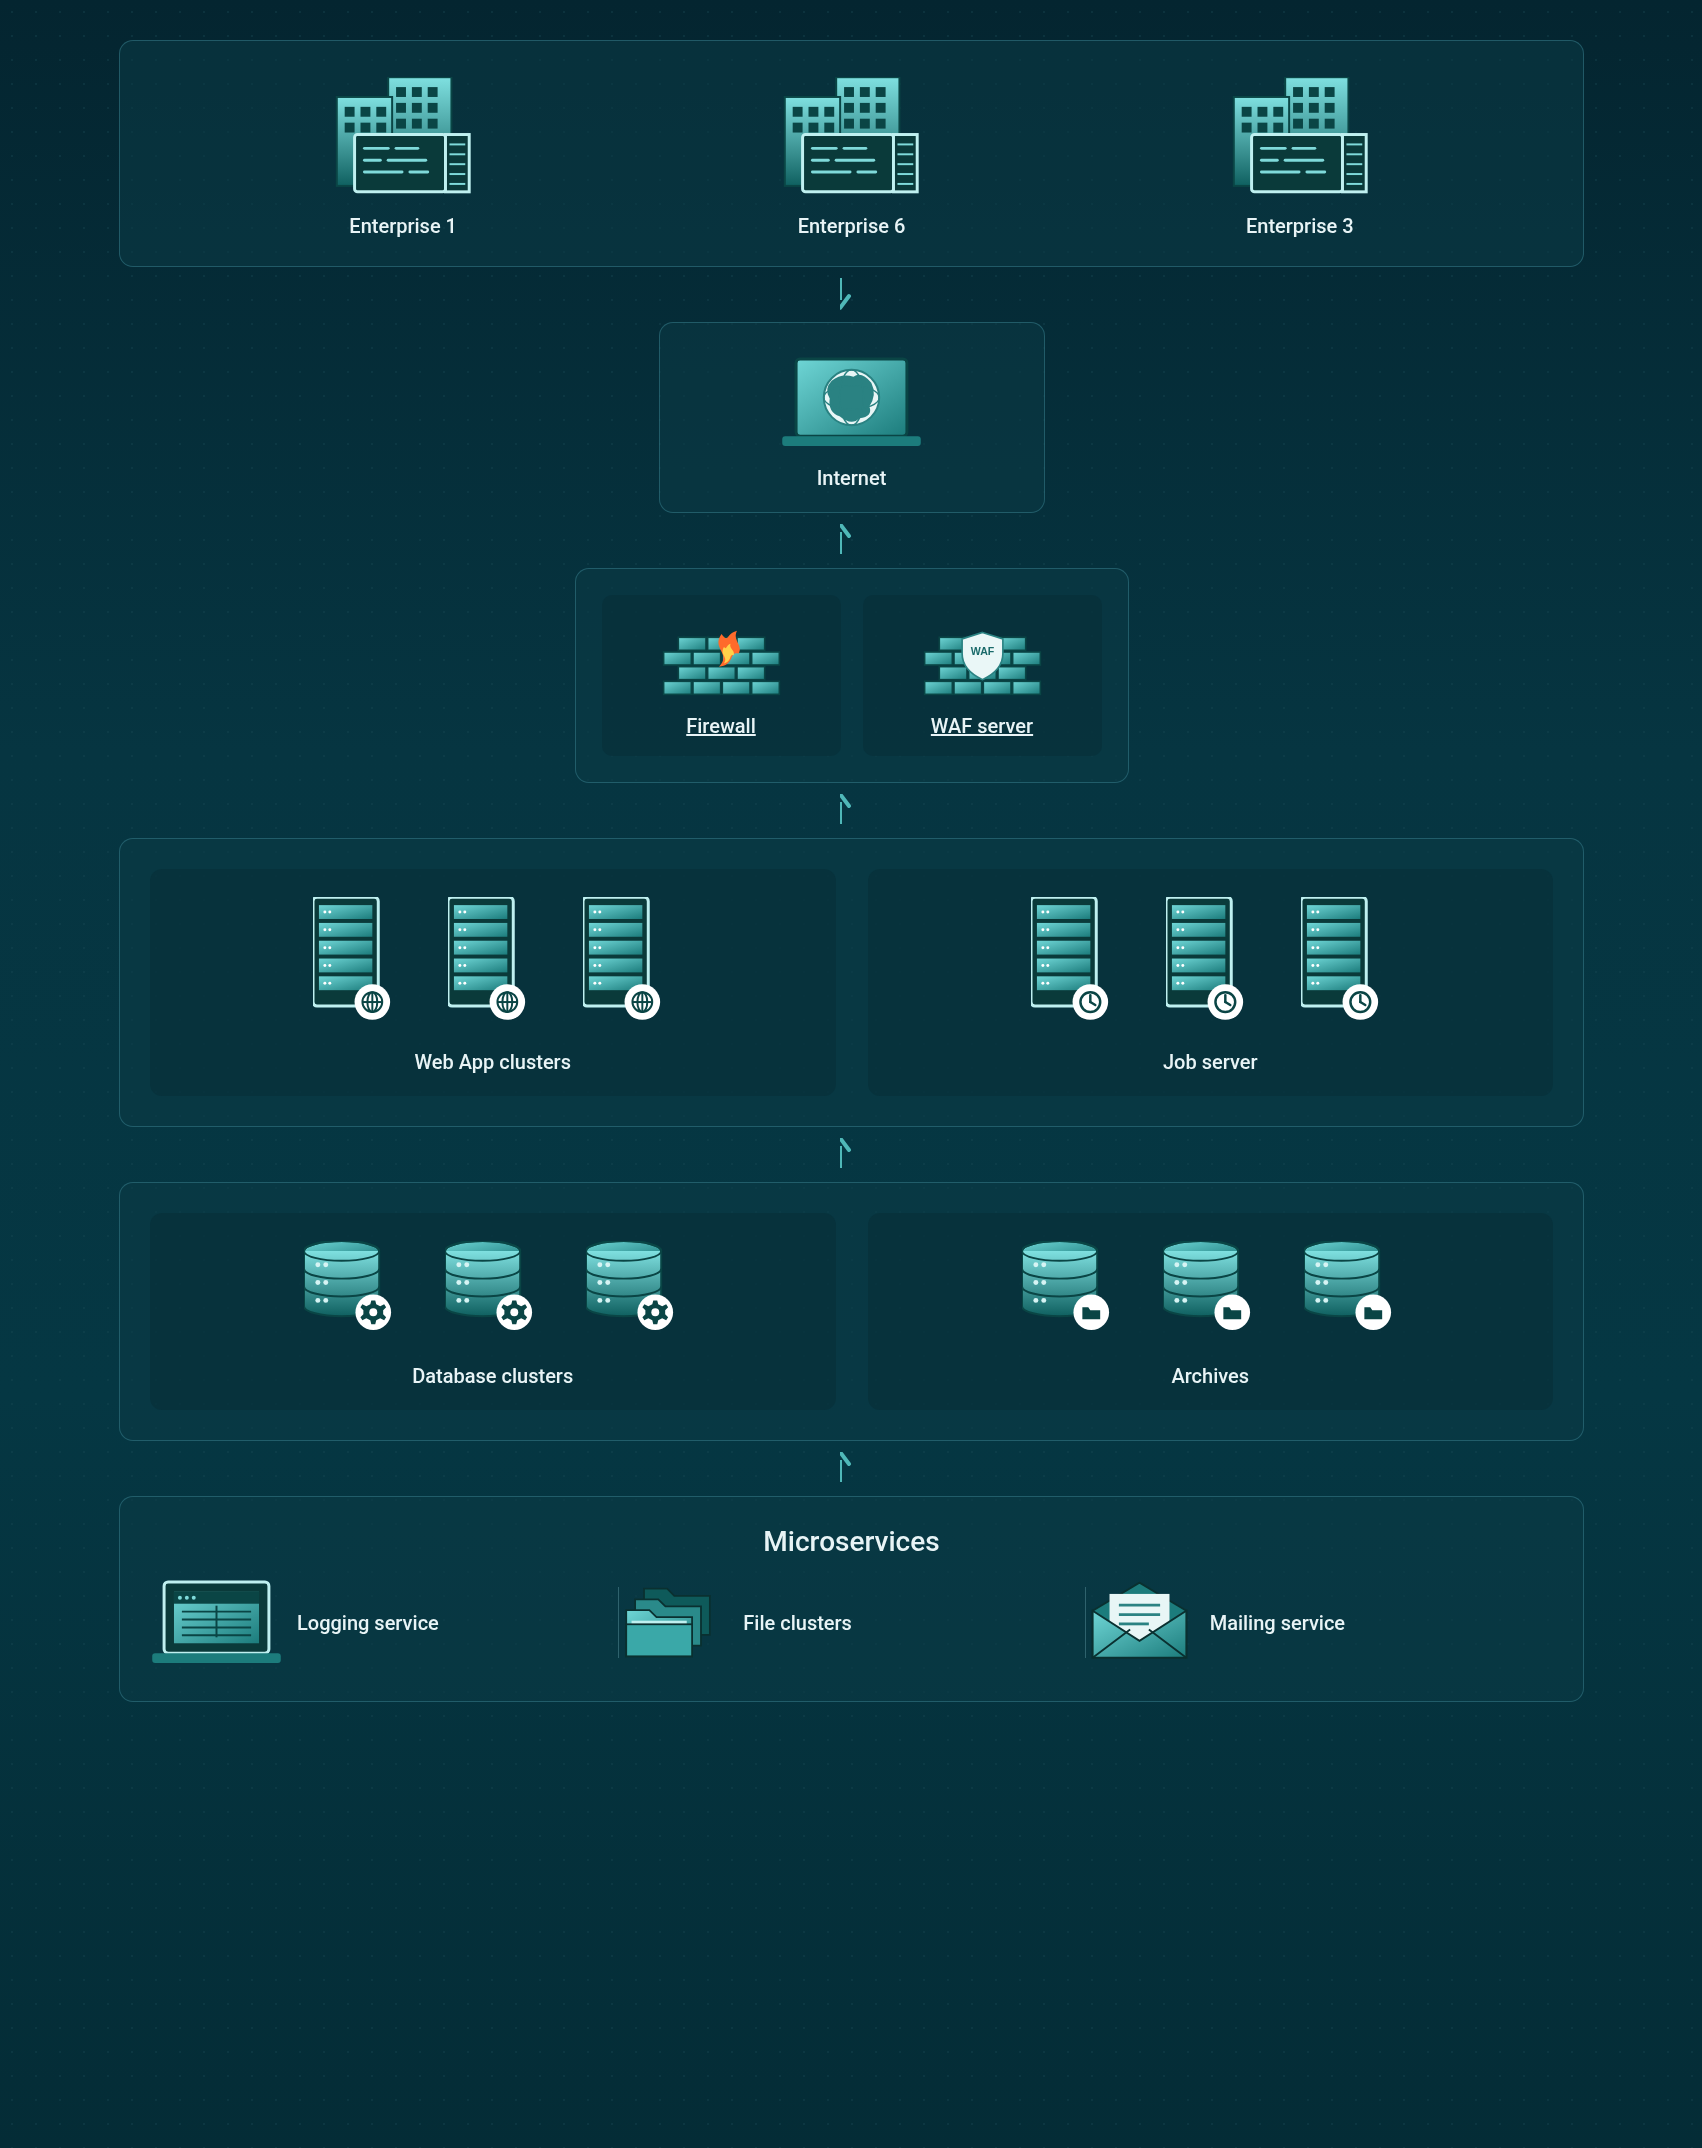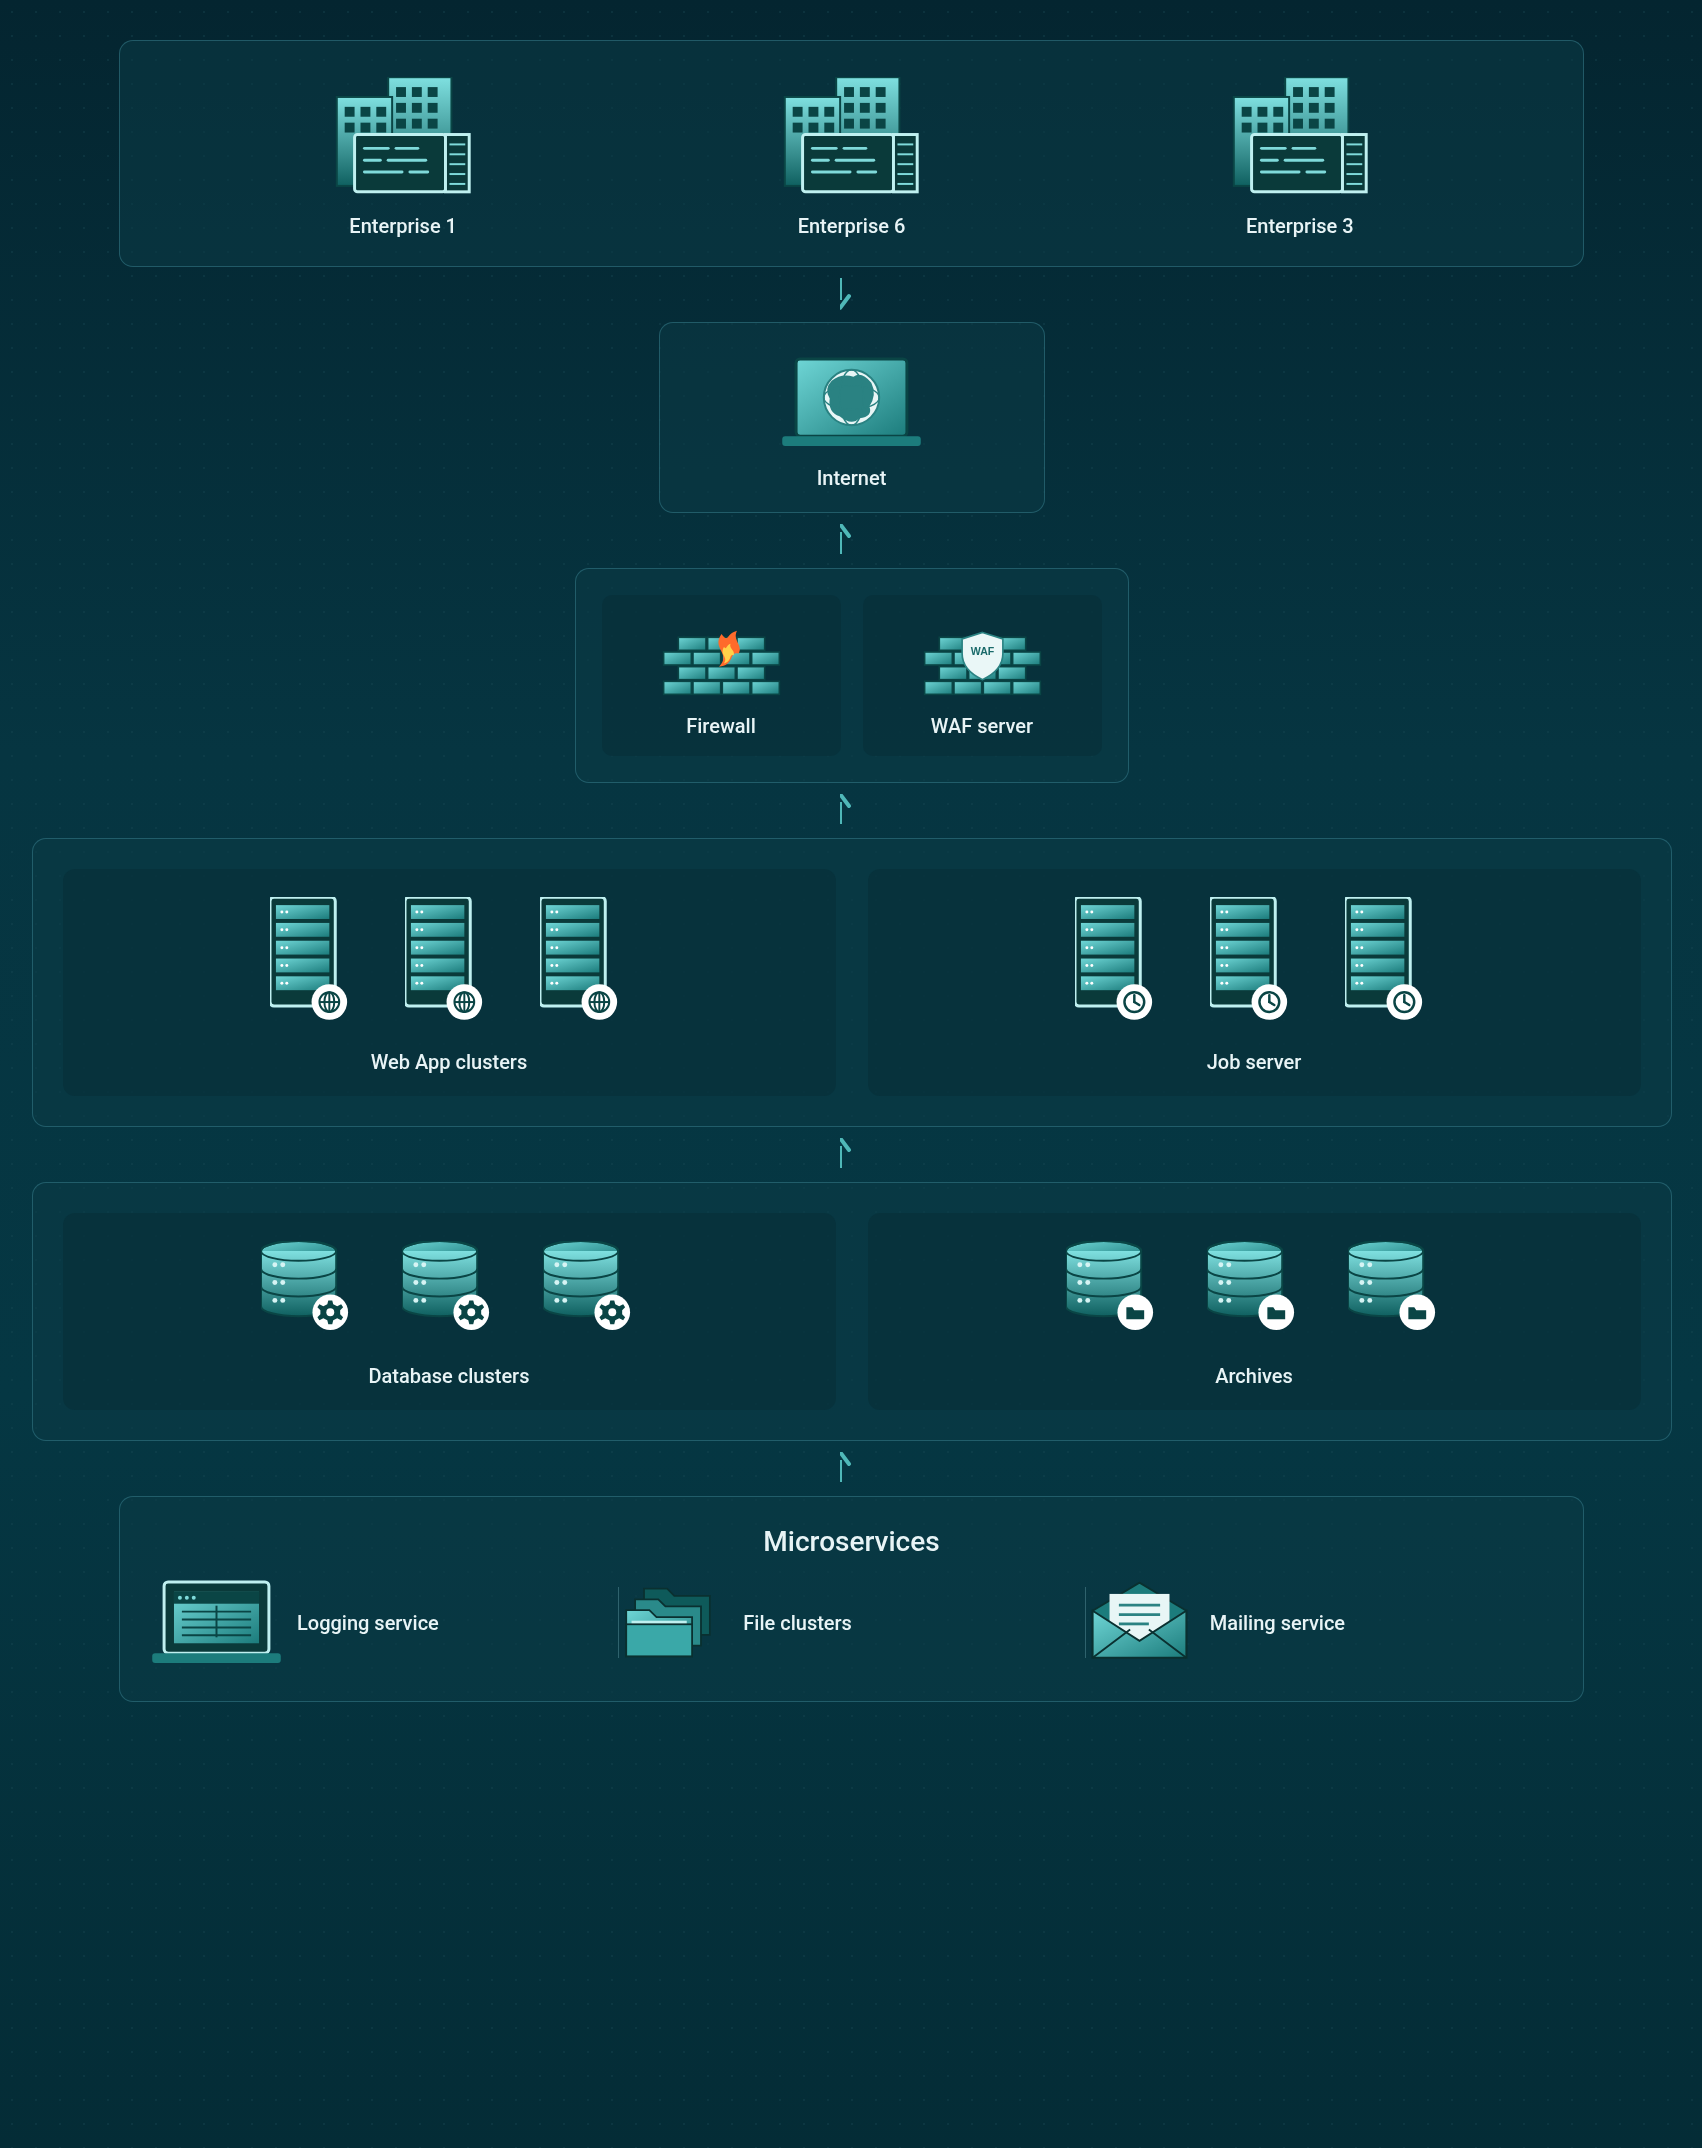--- a/index.html
+++ b/index.html
@@ -56,32 +56,32 @@
   
   .ent-row{
     width:1465px;
     display:flex;justify-content:space-around;align-items:flex-end;
     padding:36px 59px 28px;
   }
   .ent-item{display:flex;flex-direction:column;align-items:center;gap:18px;}
   
   .internet-panel{width:386px;padding:30px 20px 22px;}
   
-  .sec-panel{width:554px;padding:26px 26px;}
+  .sec-panel{width:554px;padding:26px 26px;text-decoration:underline;}
   .sec-panel .row{gap:22px;}
   .sec-item{
     flex:1;
     background:rgba(8,45,54,.55);
     border-radius:10px;
     padding:22px 14px 18px;
     display:flex;flex-direction:column;align-items:center;gap:14px;
   }
   
   .tier{
-    width:1640px;
+    width:1465px;
     display:flex;gap:32px;
     padding:30px;
   }
   .subpanel{
     flex:1;
     background:rgba(8,45,54,.55);
     border-radius:12px;
     padding:28px 20px 22px;
     display:flex;flex-direction:column;align-items:center;gap:24px;
   }

